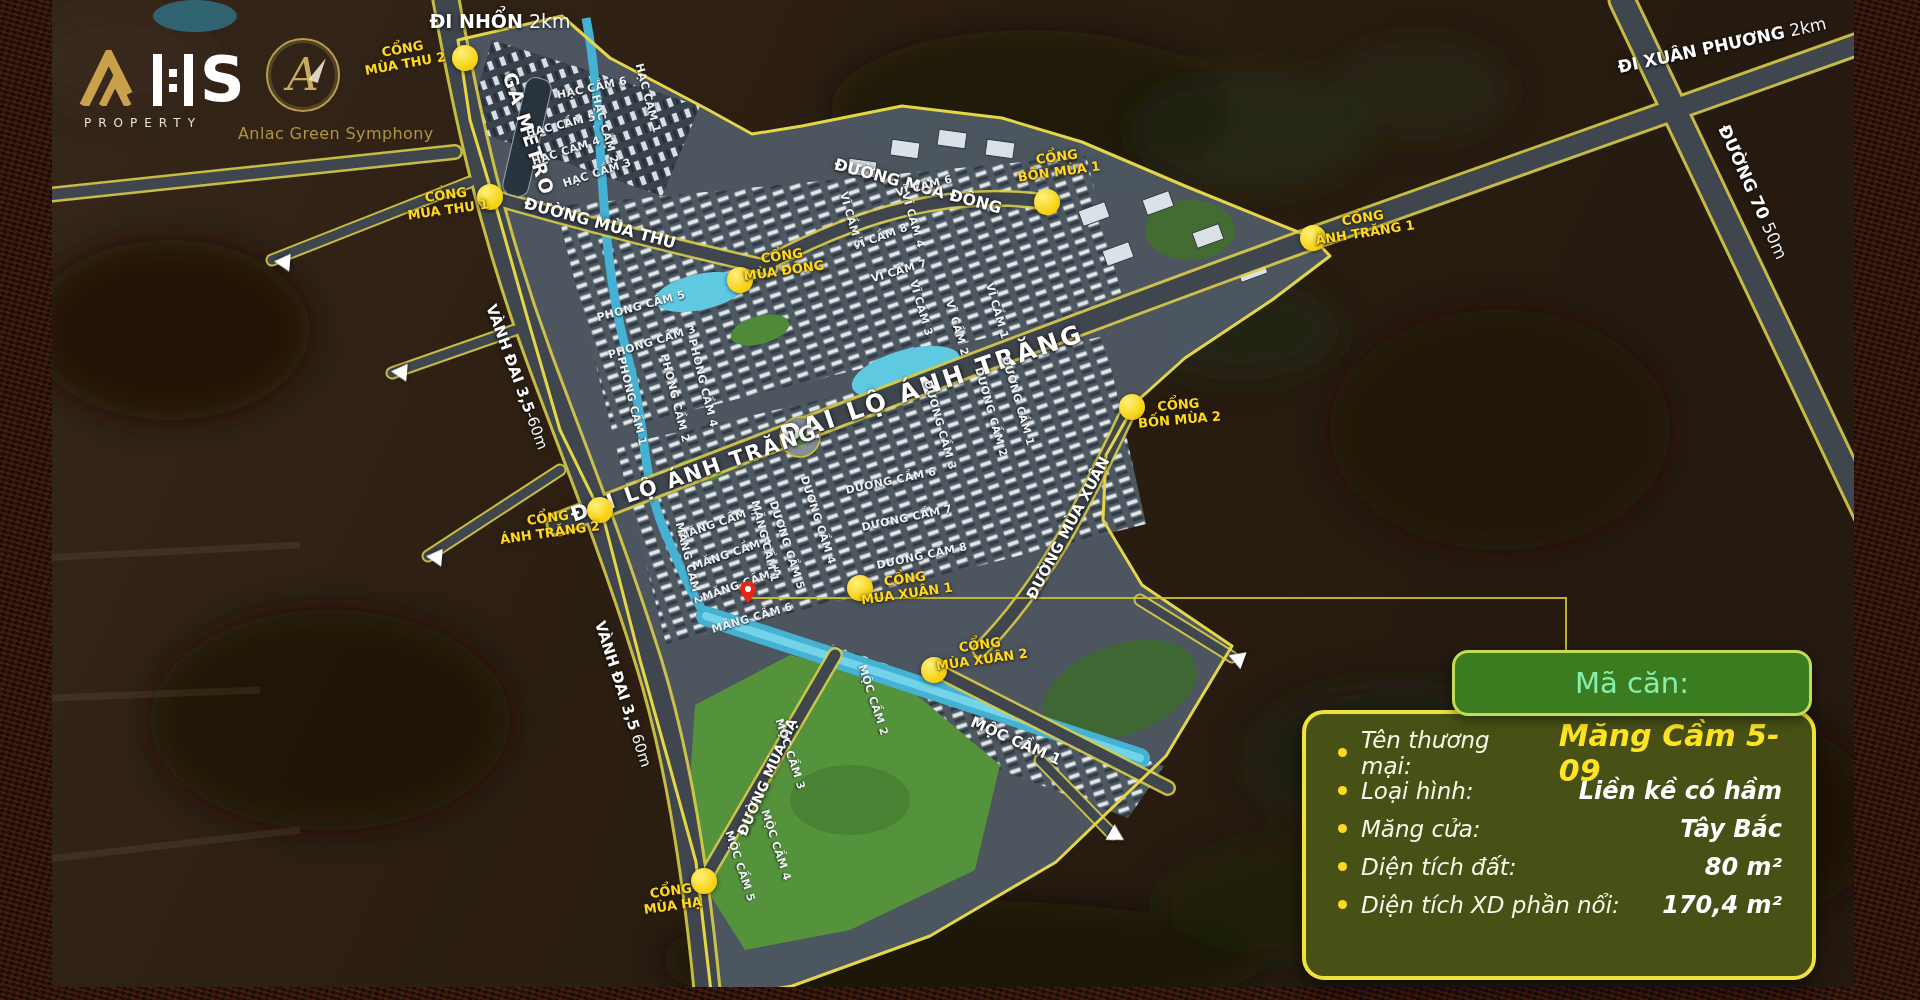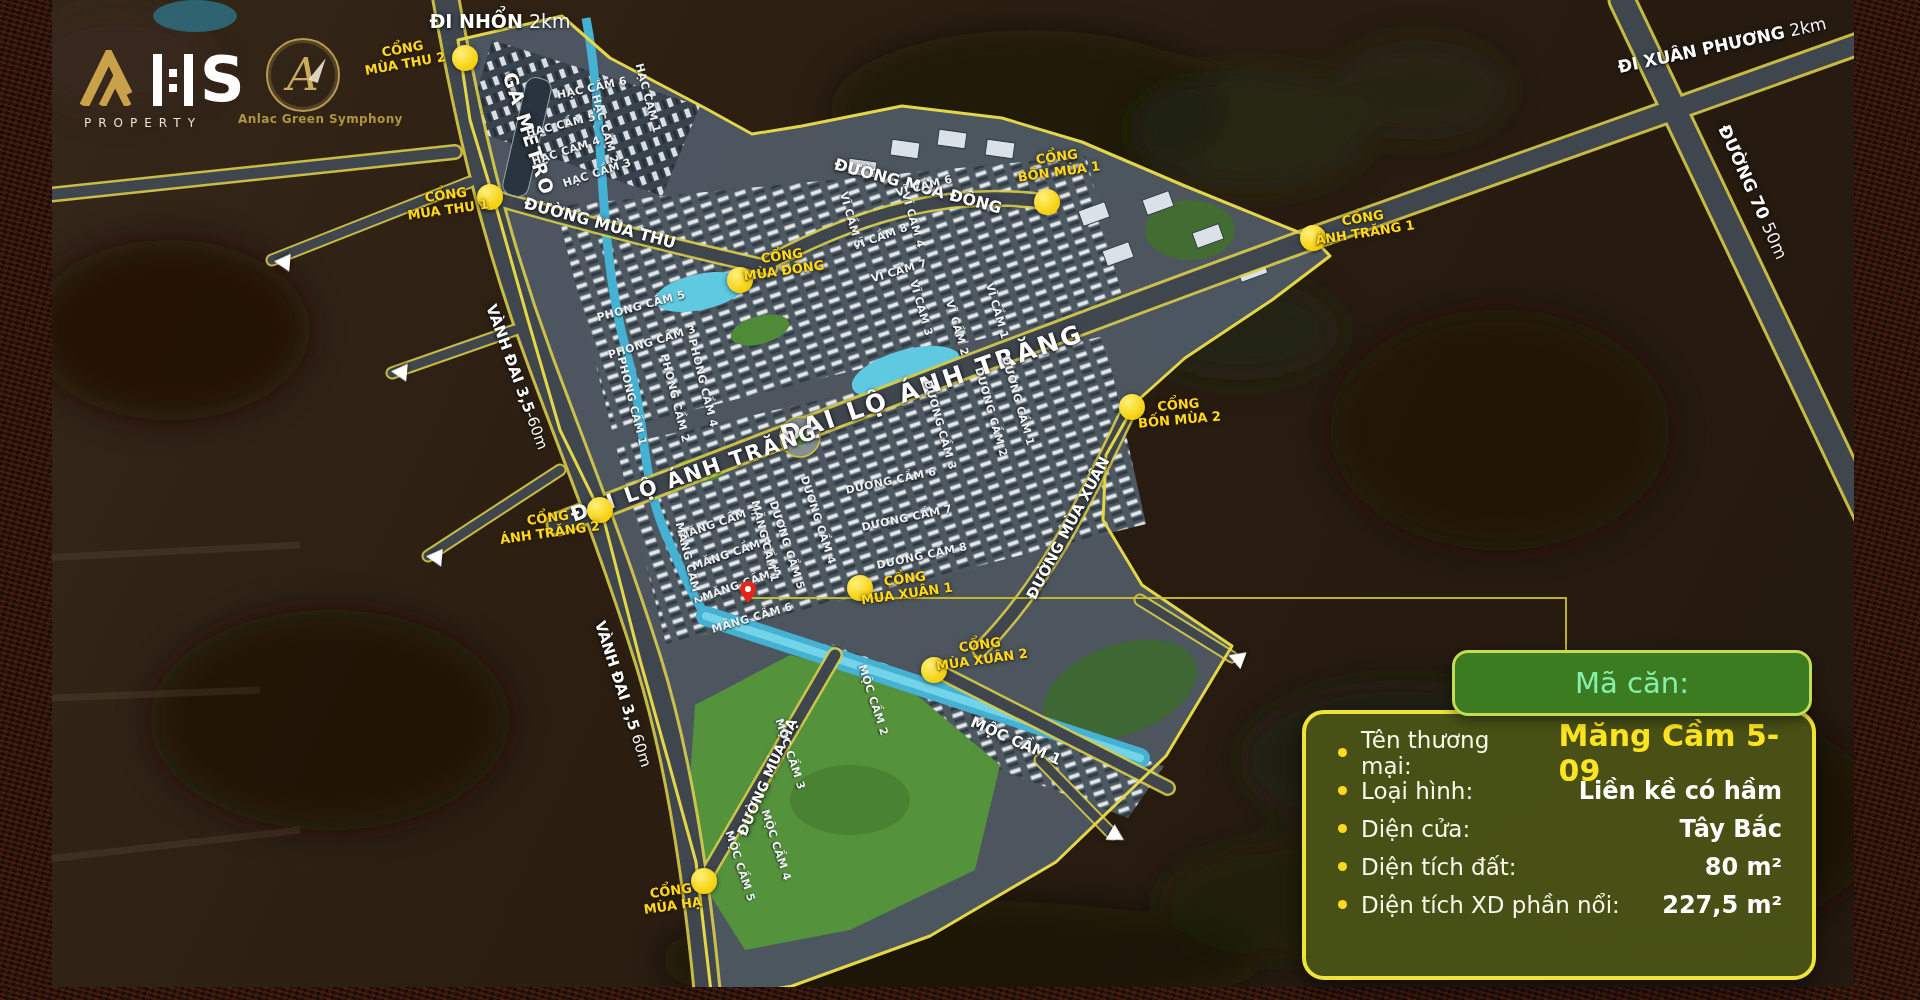--- a/index.html
+++ b/index.html
@@ -29,42 +29,42 @@
   .ahis-row .dots{display:flex;flex-direction:column;justify-content:center;gap:7px;height:52px;}
   .ahis-row .dots i{width:8px;height:8px;background:#fff;display:block;}
   .ahis-row .s{color:#fff;font-size:62px;font-weight:700;line-height:.82;letter-spacing:-2px;}
   .ahis-sub{color:#e8e3da;font-size:12px;letter-spacing:7px;margin-top:10px;margin-left:4px;}
   .logo-anlac{position:absolute;left:238px;top:38px;width:130px;text-align:center;z-index:20;}
   .anlac-ring{width:74px;height:74px;margin:0 auto;border:2px solid #b99c52;border-radius:50%;
     display:flex;align-items:center;justify-content:center;position:relative;box-shadow:inset 0 0 0 3px rgba(185,156,82,.25);}
   .anlac-a{font-family:"DejaVu Serif","Liberation Serif",serif;font-style:italic;color:#c8ab5e;font-size:44px;line-height:1;}
   .anlac-sail{position:absolute;right:16px;top:16px;width:0;height:0;border-left:10px solid transparent;
     border-bottom:26px solid #efe6cf;transform:rotate(18deg);opacity:.9;}
-  .anlac-name{margin-top:0;color:#b09441;font-size:12px;font-weight:700;letter-spacing:.4px;white-space:nowrap;}
+  .anlac-name{margin-top:12px;color:#b09441;font-size:16px;font-weight:400;letter-spacing:.4px;white-space:nowrap;}
   
   #label-layer{position:absolute;inset:0;z-index:10;pointer-events:none;}
   .rl{position:absolute;color:#fff;font-weight:700;white-space:nowrap;
     text-shadow:0 1px 3px rgba(0,0,0,.85),0 0 6px rgba(0,0,0,.4);}
   .rl .suf{font-weight:400;opacity:.95;}
   .cl{position:absolute;color:#eef2f5;font-weight:700;font-size:11px;letter-spacing:.3px;white-space:nowrap;
     text-shadow:0 1px 2px rgba(0,0,0,.85);}
   .gate{position:absolute;color:var(--yellow);font-weight:700;font-size:13px;line-height:1.15;
     text-align:center;text-transform:uppercase;white-space:nowrap;
     text-shadow:0 1px 2px rgba(50,30,0,.95),0 0 5px rgba(0,0,0,.5);}
   .gmk{position:absolute;width:26px;height:26px;border-radius:50%;
     background:radial-gradient(circle at 35% 30%,#fff07a,var(--marker) 72%);
     box-shadow:0 1px 5px rgba(0,0,0,.55);}
   .arrow{position:absolute;width:0;height:0;border-top:9px solid transparent;border-bottom:9px solid transparent;
     border-left:16px solid #fff;filter:drop-shadow(0 1px 2px rgba(0,0,0,.6));}
   .pin{position:absolute;width:16px;height:22px;}
   
   .panel{position:absolute;left:1302px;top:650px;width:514px;height:330px;z-index:30;}
   .panel-body{position:absolute;left:0;top:60px;width:514px;height:270px;
     background:rgba(74,83,22,.96);border:4px solid var(--panel-border);border-radius:22px;
-    padding:20px 30px 14px 32px;box-shadow:0 8px 22px rgba(0,0,0,.55);}
+    padding:20px 30px 14px 32px;box-shadow:0 8px 22px rgba(0,0,0,.55);font-style:italic;}
   .panel-header{position:absolute;left:150px;top:0;width:360px;height:66px;
     background:var(--header-bg);border:3px solid var(--header-border);border-radius:16px;
     display:flex;align-items:center;justify-content:center;gap:12px;
     box-shadow:0 4px 14px rgba(0,0,0,.45);}
   .panel-header .lab{color:#86efac;font-size:29px;}
   .panel-header .code{color:var(--hl);font-size:38px;font-weight:700;letter-spacing:1px;}
   .prow{display:flex;align-items:center;height:38px;position:relative;padding-left:23px;}
   .prow .bullet{position:absolute;left:0;top:50%;margin-top:-5px;width:9px;height:9px;border-radius:50%;background:var(--yellow);}
   .prow .lab{color:#f6f9ea;font-size:23px;}
   .prow .val{margin-left:auto;color:#fff;font-size:24px;font-weight:700;}
@@ -351,32 +351,32 @@
             <span class="lab">Tên thương mại:</span>
             <span class="val hl">Măng Cầm 5-09</span>
           </div>
           <div class="prow">
             <span class="bullet"></span>
             <span class="lab">Loại hình:</span>
             <span class="val">Liền kề có hầm</span>
           </div>
           <div class="prow">
             <span class="bullet"></span>
-            <span class="lab">Diện cửa:</span>
+            <span class="lab">Măng cửa:</span>
             <span class="val">Tây Bắc</span>
           </div>
           <div class="prow">
             <span class="bullet"></span>
             <span class="lab">Diện tích đất:</span>
             <span class="val">80 m²</span>
           </div>
           <div class="prow">
             <span class="bullet"></span>
             <span class="lab">Diện tích XD phần nổi:</span>
-            <span class="val">227,5 m²</span>
+            <span class="val">170,4 m²</span>
           </div>
         </div>
     </div>
     <div class="panel-header">
       <span class="lab">Mã căn:</span>
     </div>
   </div>
 
 </div>
 

